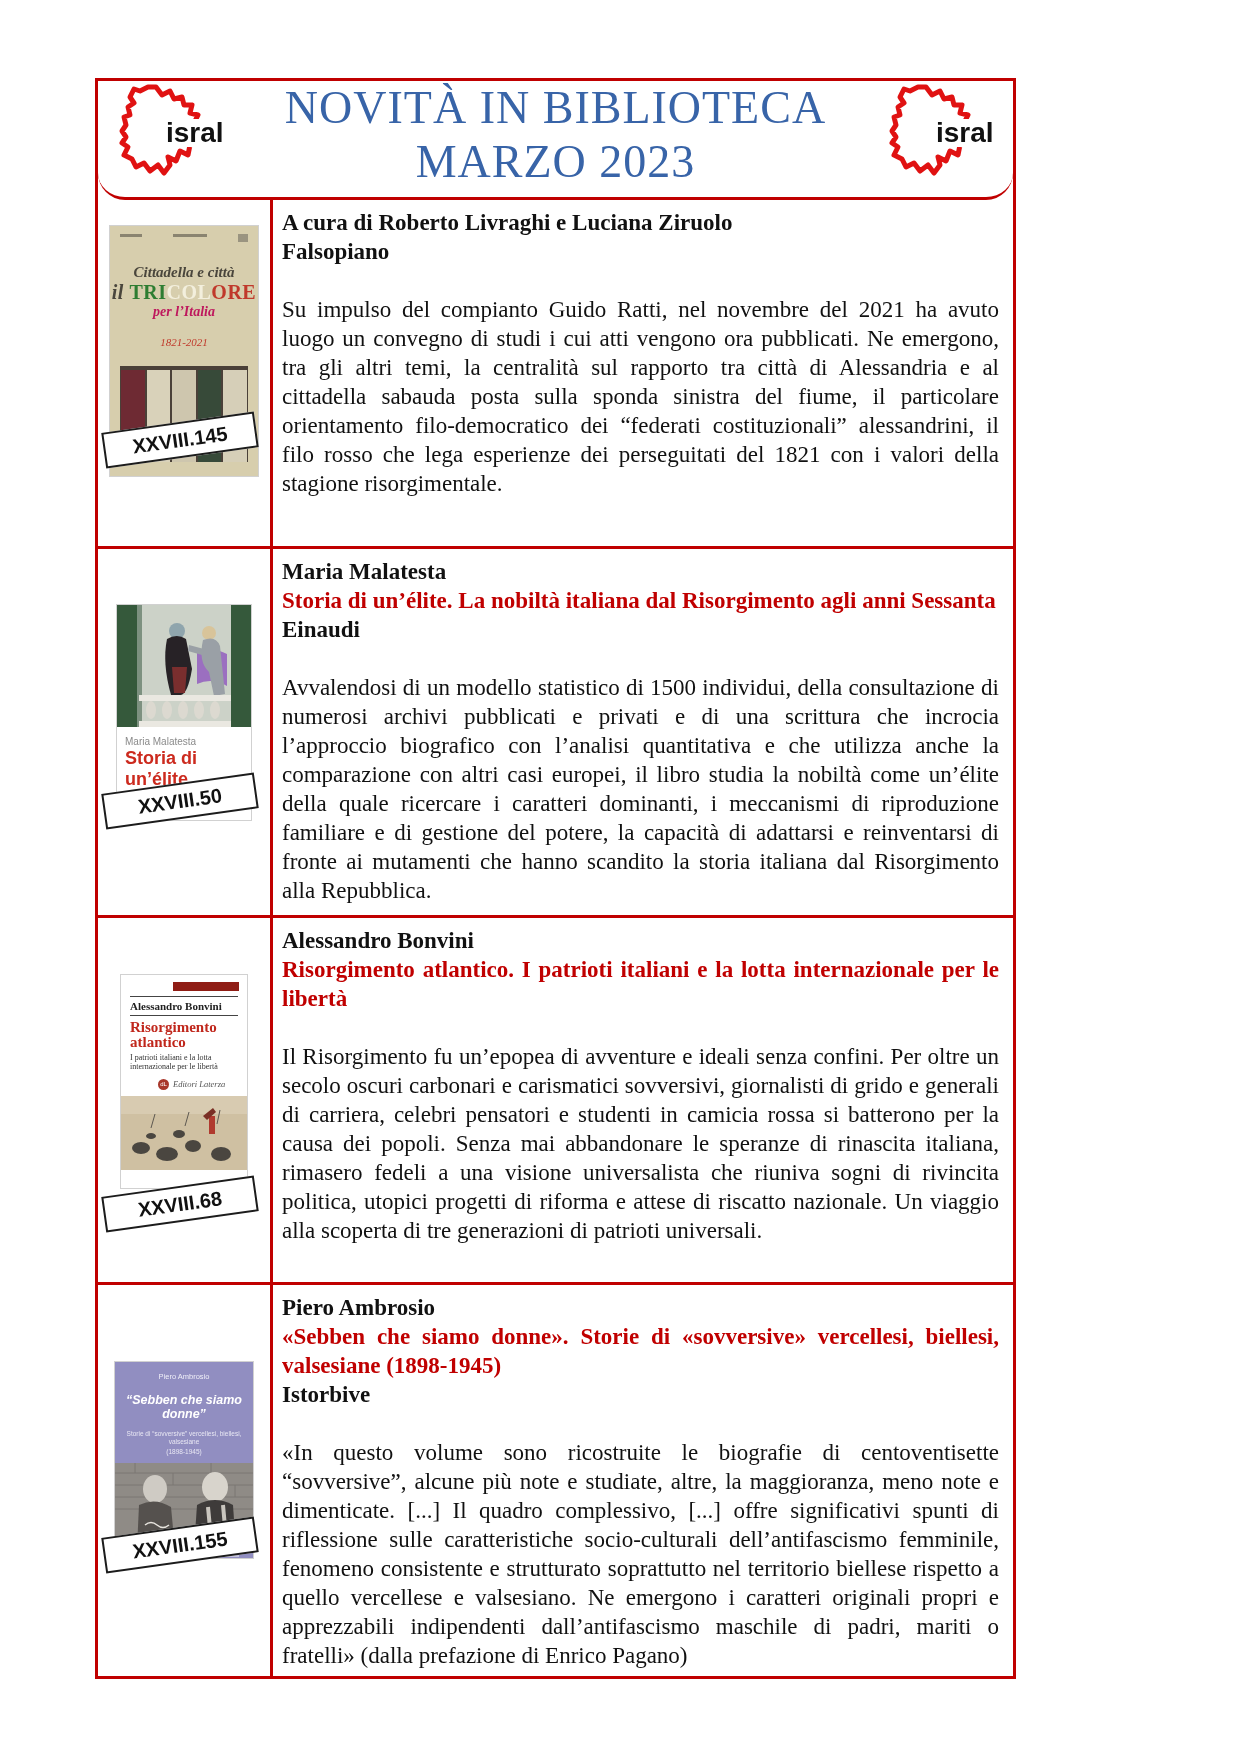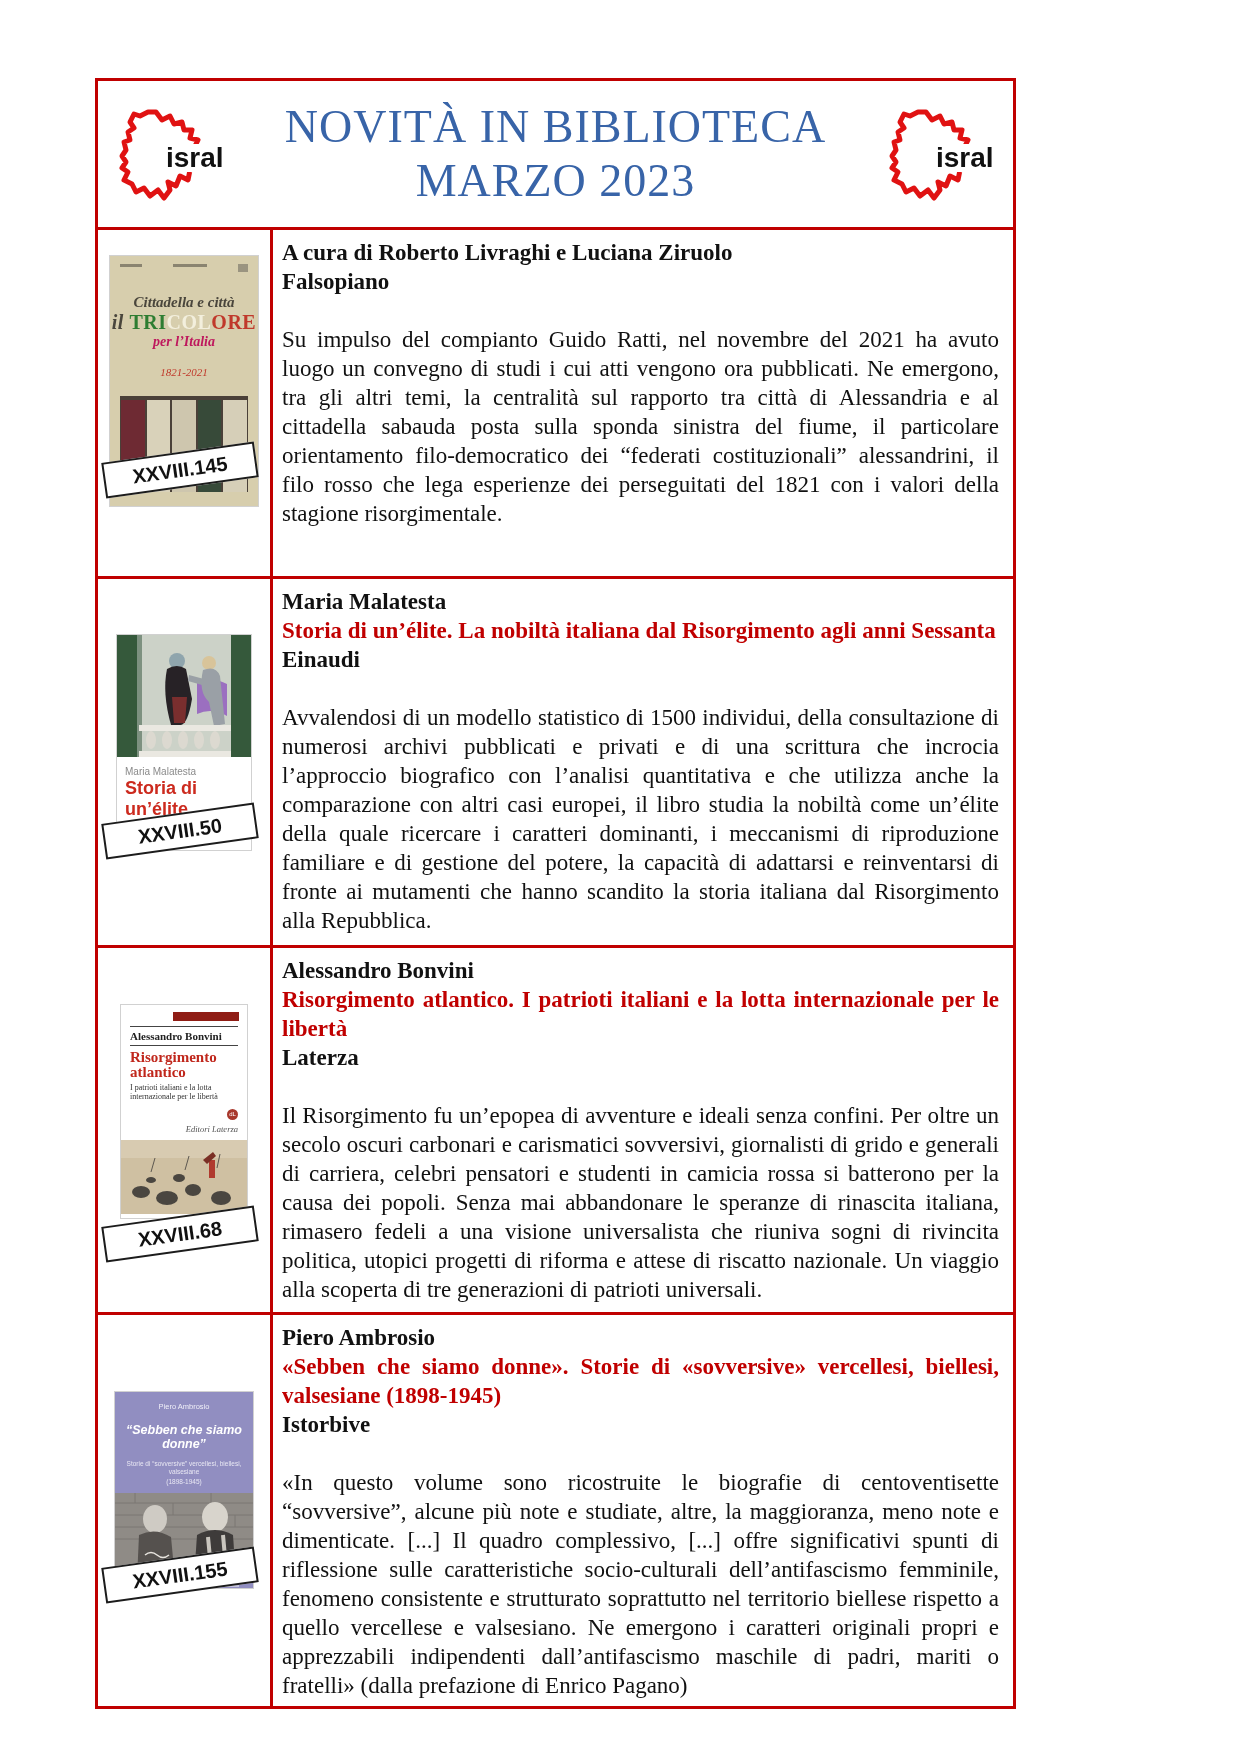--- a/index.html
+++ b/index.html
@@ -1,21 +1,21 @@
 <!DOCTYPE html>
 <html><head>
 <meta charset="utf-8">
 <style>
   html,body{margin:0;padding:0;background:#fff;}
   .page{position:relative;width:1241px;height:1755px;background:#ffffff;overflow:hidden;
         font-family:"Liberation Serif",serif;color:#111;}
   .doc{position:absolute;left:95px;top:78px;width:915px;border:3px solid #c00000;background:#fff;}
 
   
-  .header-row{display:flex;align-items:center;height:116px;border-bottom:3px solid #c00000;padding:15px 10px;}
+  .header-row{display:flex;height:116px;border-bottom:3px solid #c00000;padding:0 10px;border-radius:27px;}
   .logo{width:125px;flex:0 0 125px;display:flex;justify-content:center;}
   .title-block{flex:1;text-align:center;color:#3864a8;font-size:46px;line-height:54px;letter-spacing:1px;}
 
   
   .book-row{display:flex;border-bottom:3px solid #c00000;}
   .book-row:last-child{border-bottom:none;}
   .cover-cell{flex:0 0 172px;width:172px;border-right:3px solid #c00000;position:relative;}
   .text-cell{flex:1;padding:8px 14px 6px 9px;font-size:23px;line-height:29px;text-align:justify;}
   .b-author{font-weight:bold;}
   .b-title{font-weight:bold;color:#c00000;}
@@ -61,21 +61,21 @@
   .c2-pub{height:4px;width:58px;background:#b9b9b9;}
 
   
   .cover3{width:126px;height:213px;margin:57px auto 0 auto;background:#fff;overflow:hidden;text-align:left;}
   .c3-band{width:66px;height:9px;background:#8f1d15;margin:7px 8px 5px auto;}
   .c3-inner{padding:0 9px;}
   .c3-rule{border-top:1px solid #444;margin:3px 0;}
   .c3-author{font-size:11px;font-weight:bold;color:#222;}
   .c3-title{font-size:15px;line-height:15px;font-weight:bold;color:#c0271c;margin-top:4px;}
   .c3-sub{font-size:8px;line-height:9px;color:#333;margin-top:3px;}
-  .c3-logo-row{display:flex;align-items:flex-end;gap:4px;margin:8px 0 6px 28px;flex-direction:column;}
+  .c3-logo-row{display:flex;align-items:flex-start;gap:4px;margin:8px 0 6px 28px;}
   .c3-circle{width:11px;height:11px;border-radius:50%;background:#a8372b;color:#fff;
              font-family:"Liberation Sans",sans-serif;font-size:6px;line-height:11px;text-align:center;}
   .c3-publabel{font-style:italic;font-size:8.5px;color:#555;}
   .c3-painting{display:block;}
 
   
   .cover4{width:138px;height:196px;margin:77px auto 0 auto;background:#918ec1;overflow:hidden;text-align:center;}
   .c4-author{font-family:"Liberation Sans",sans-serif;font-size:7.5px;color:#f0eff8;margin-top:10px;}
   .c4-title{font-family:"Liberation Sans",sans-serif;font-style:italic;font-weight:bold;font-size:12.5px;
             color:#ffffff;margin-top:12px;}
@@ -219,21 +219,20 @@
                 <line x1="64" y1="30" x2="68" y2="16"></line>
               <line x1="96" y1="28" x2="99" y2="14"></line>
             </g>
           </svg>
         </div>
         <div class="call-label lab3">XXVIII.68</div>
       </div>
       <div class="text-cell">
         <div class="b-author">Alessandro Bonvini</div>
         <div class="b-title">Risorgimento atlantico. I patrioti italiani e la lotta internazionale per le libertà</div>
-        <div class="b-publisher">Laterza</div>
         <div class="b-desc">Il Risorgimento fu un’epopea di avventure e ideali senza confini. Per oltre un secolo oscuri carbonari e carismatici sovversivi, giornalisti di grido e generali di carriera, celebri pensatori e studenti in camicia rossa si batterono per la causa dei popoli. Senza mai abbandonare le speranze di rinascita italiana, rimasero fedeli a una visione universalista che riuniva sogni di rivincita politica, utopici progetti di riforma e attese di riscatto nazionale. Un viaggio alla scoperta di tre generazioni di patrioti universali.</div>
       </div>
     </div>
 
     <div class="book-row r4">
       <div class="cover-cell">
         <div class="cover cover4">
           <div class="c4-author">Piero Ambrosio</div>
           <div class="c4-title">“Sebben che siamo donne”</div>
           <div class="c4-sub">Storie di “sovversive” vercellesi, biellesi, valsesiane</div>

